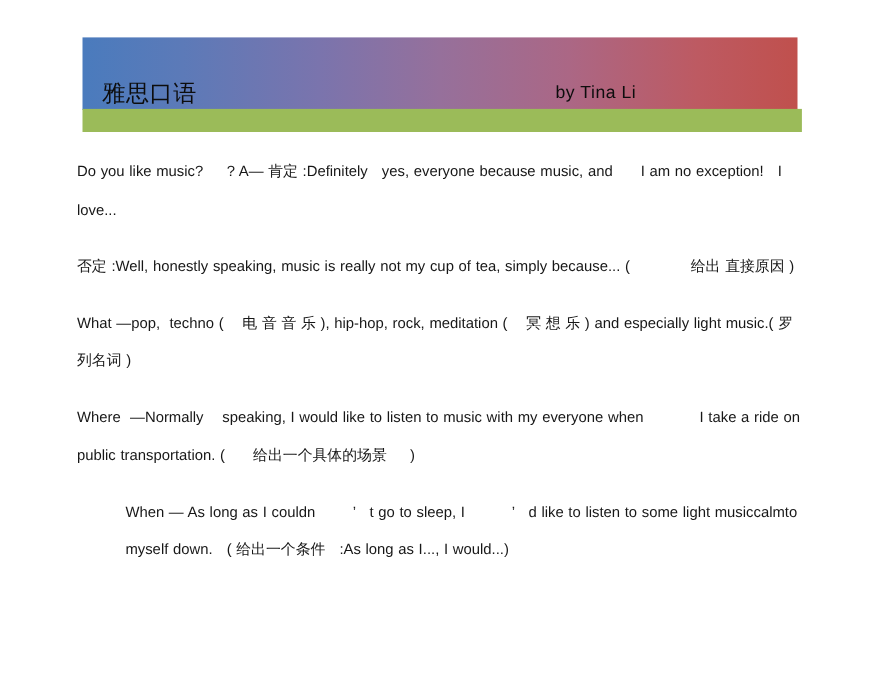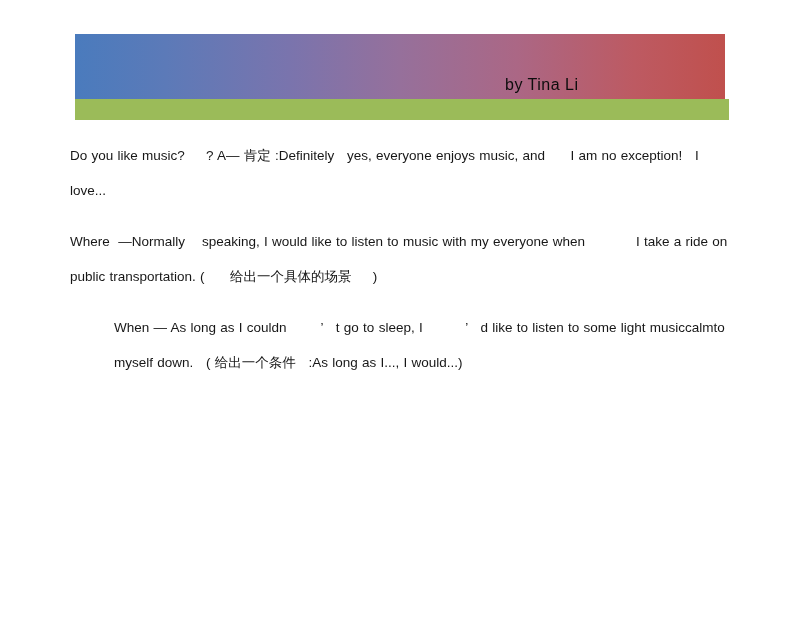--- a/index.html
+++ b/index.html
@@ -99,23 +99,26 @@
 </style>
 </head>
 <body>
 
 <div class="page">
 
   <div class="banner">
     <div class="banner-gradient"></div>
     <div class="banner-underbar"></div>
     <div class="banner-title-row">
+      <span class="banner-seg cn seg-1">雅思口语</span>
       <span class="banner-seg seg-3">by Tina Li</span>
     </div>
   </div>
 
   <div class="body-copy">
-    <p class="para">Do you like music?     ? A— 肯定 :Definitely   yes, everyone enjoys music, and      I am no exception!   I love...</p>
+    <p class="para">Do you like music?     ? A— 肯定 :Definitely   yes, everyone because music, and      I am no exception!   I love...</p>
+    <p class="para">否定 :Well, honestly speaking, music is really not my cup of tea, simply because... (             给出 直接原因 )</p>
+    <p class="para">What —pop,  techno (    电 音 音 乐 ), hip-hop, rock, meditation (    冥 想 乐 ) and especially light music.( 罗列名词 )</p>
     <p class="para">Where  —Normally    speaking, I would like to listen to music with my everyone when            I take a ride on   public transportation. (      给出一个具体的场景     )</p>
     <p class="para">When — As long as I couldn        ’   t go to sleep, I          ’   d like to listen to some light musiccalmto myself down.   ( 给出一个条件   :As long as I..., I would...)</p>
   </div>
 
 </div>
 
 </body></html>

